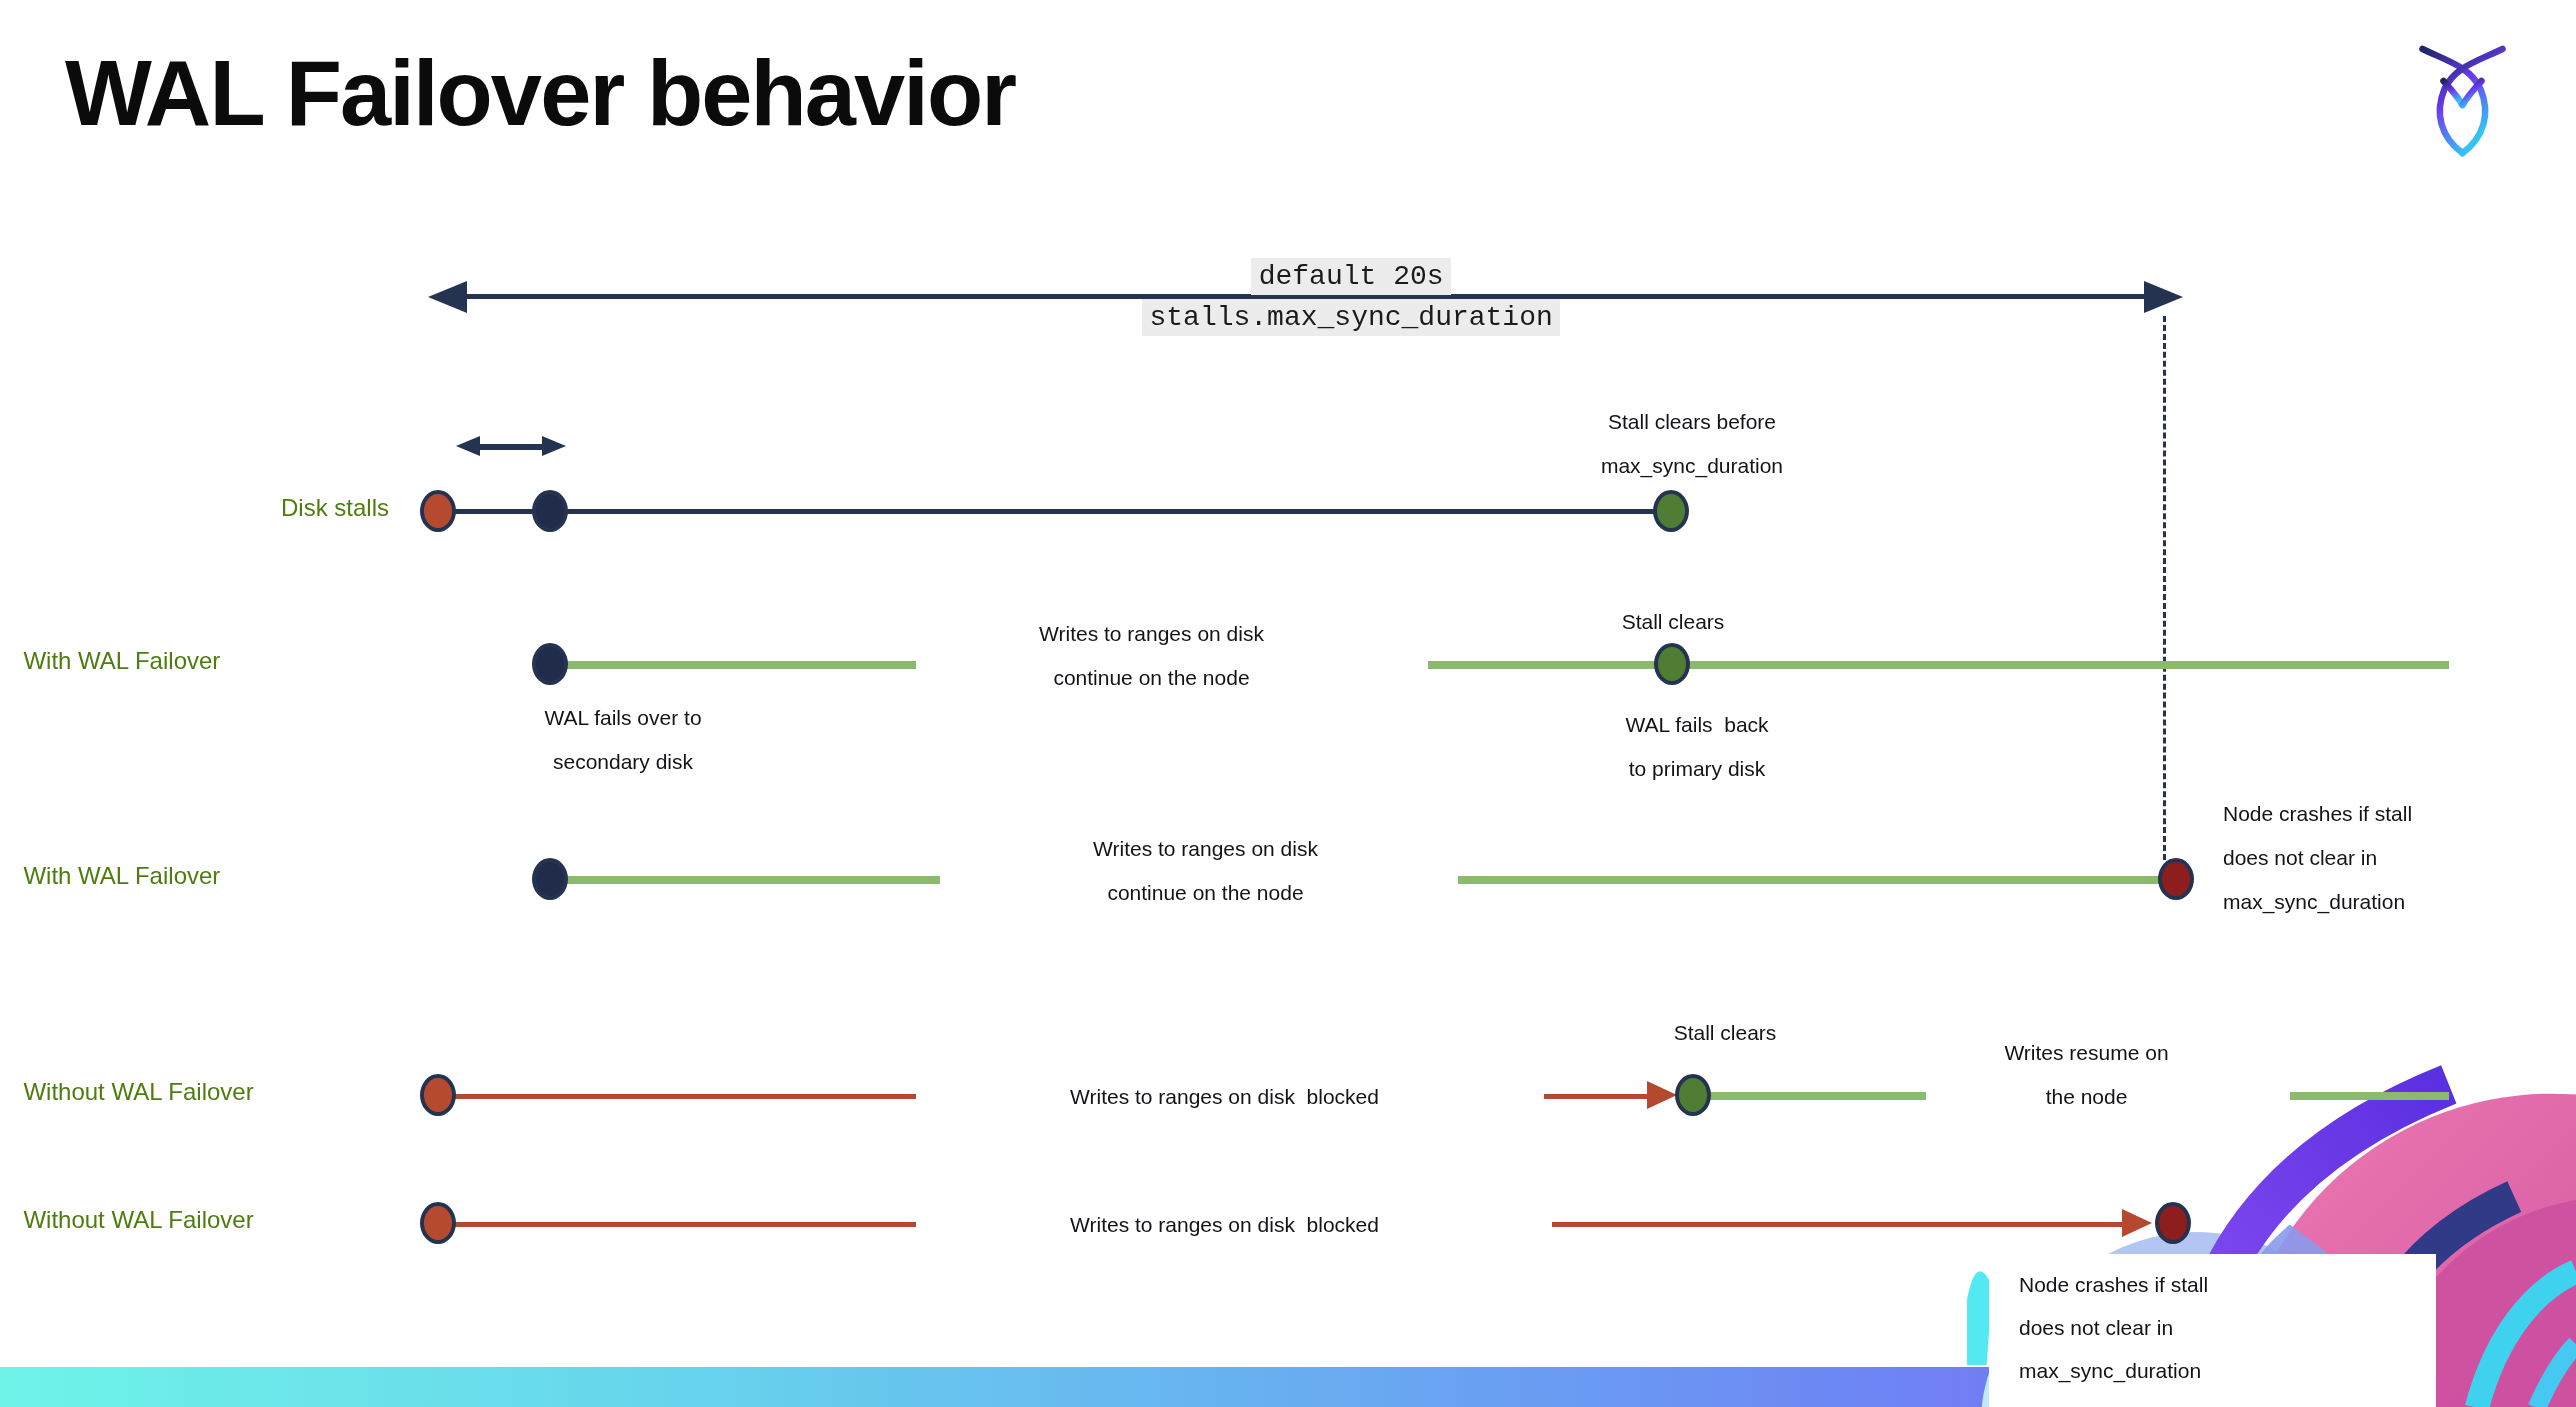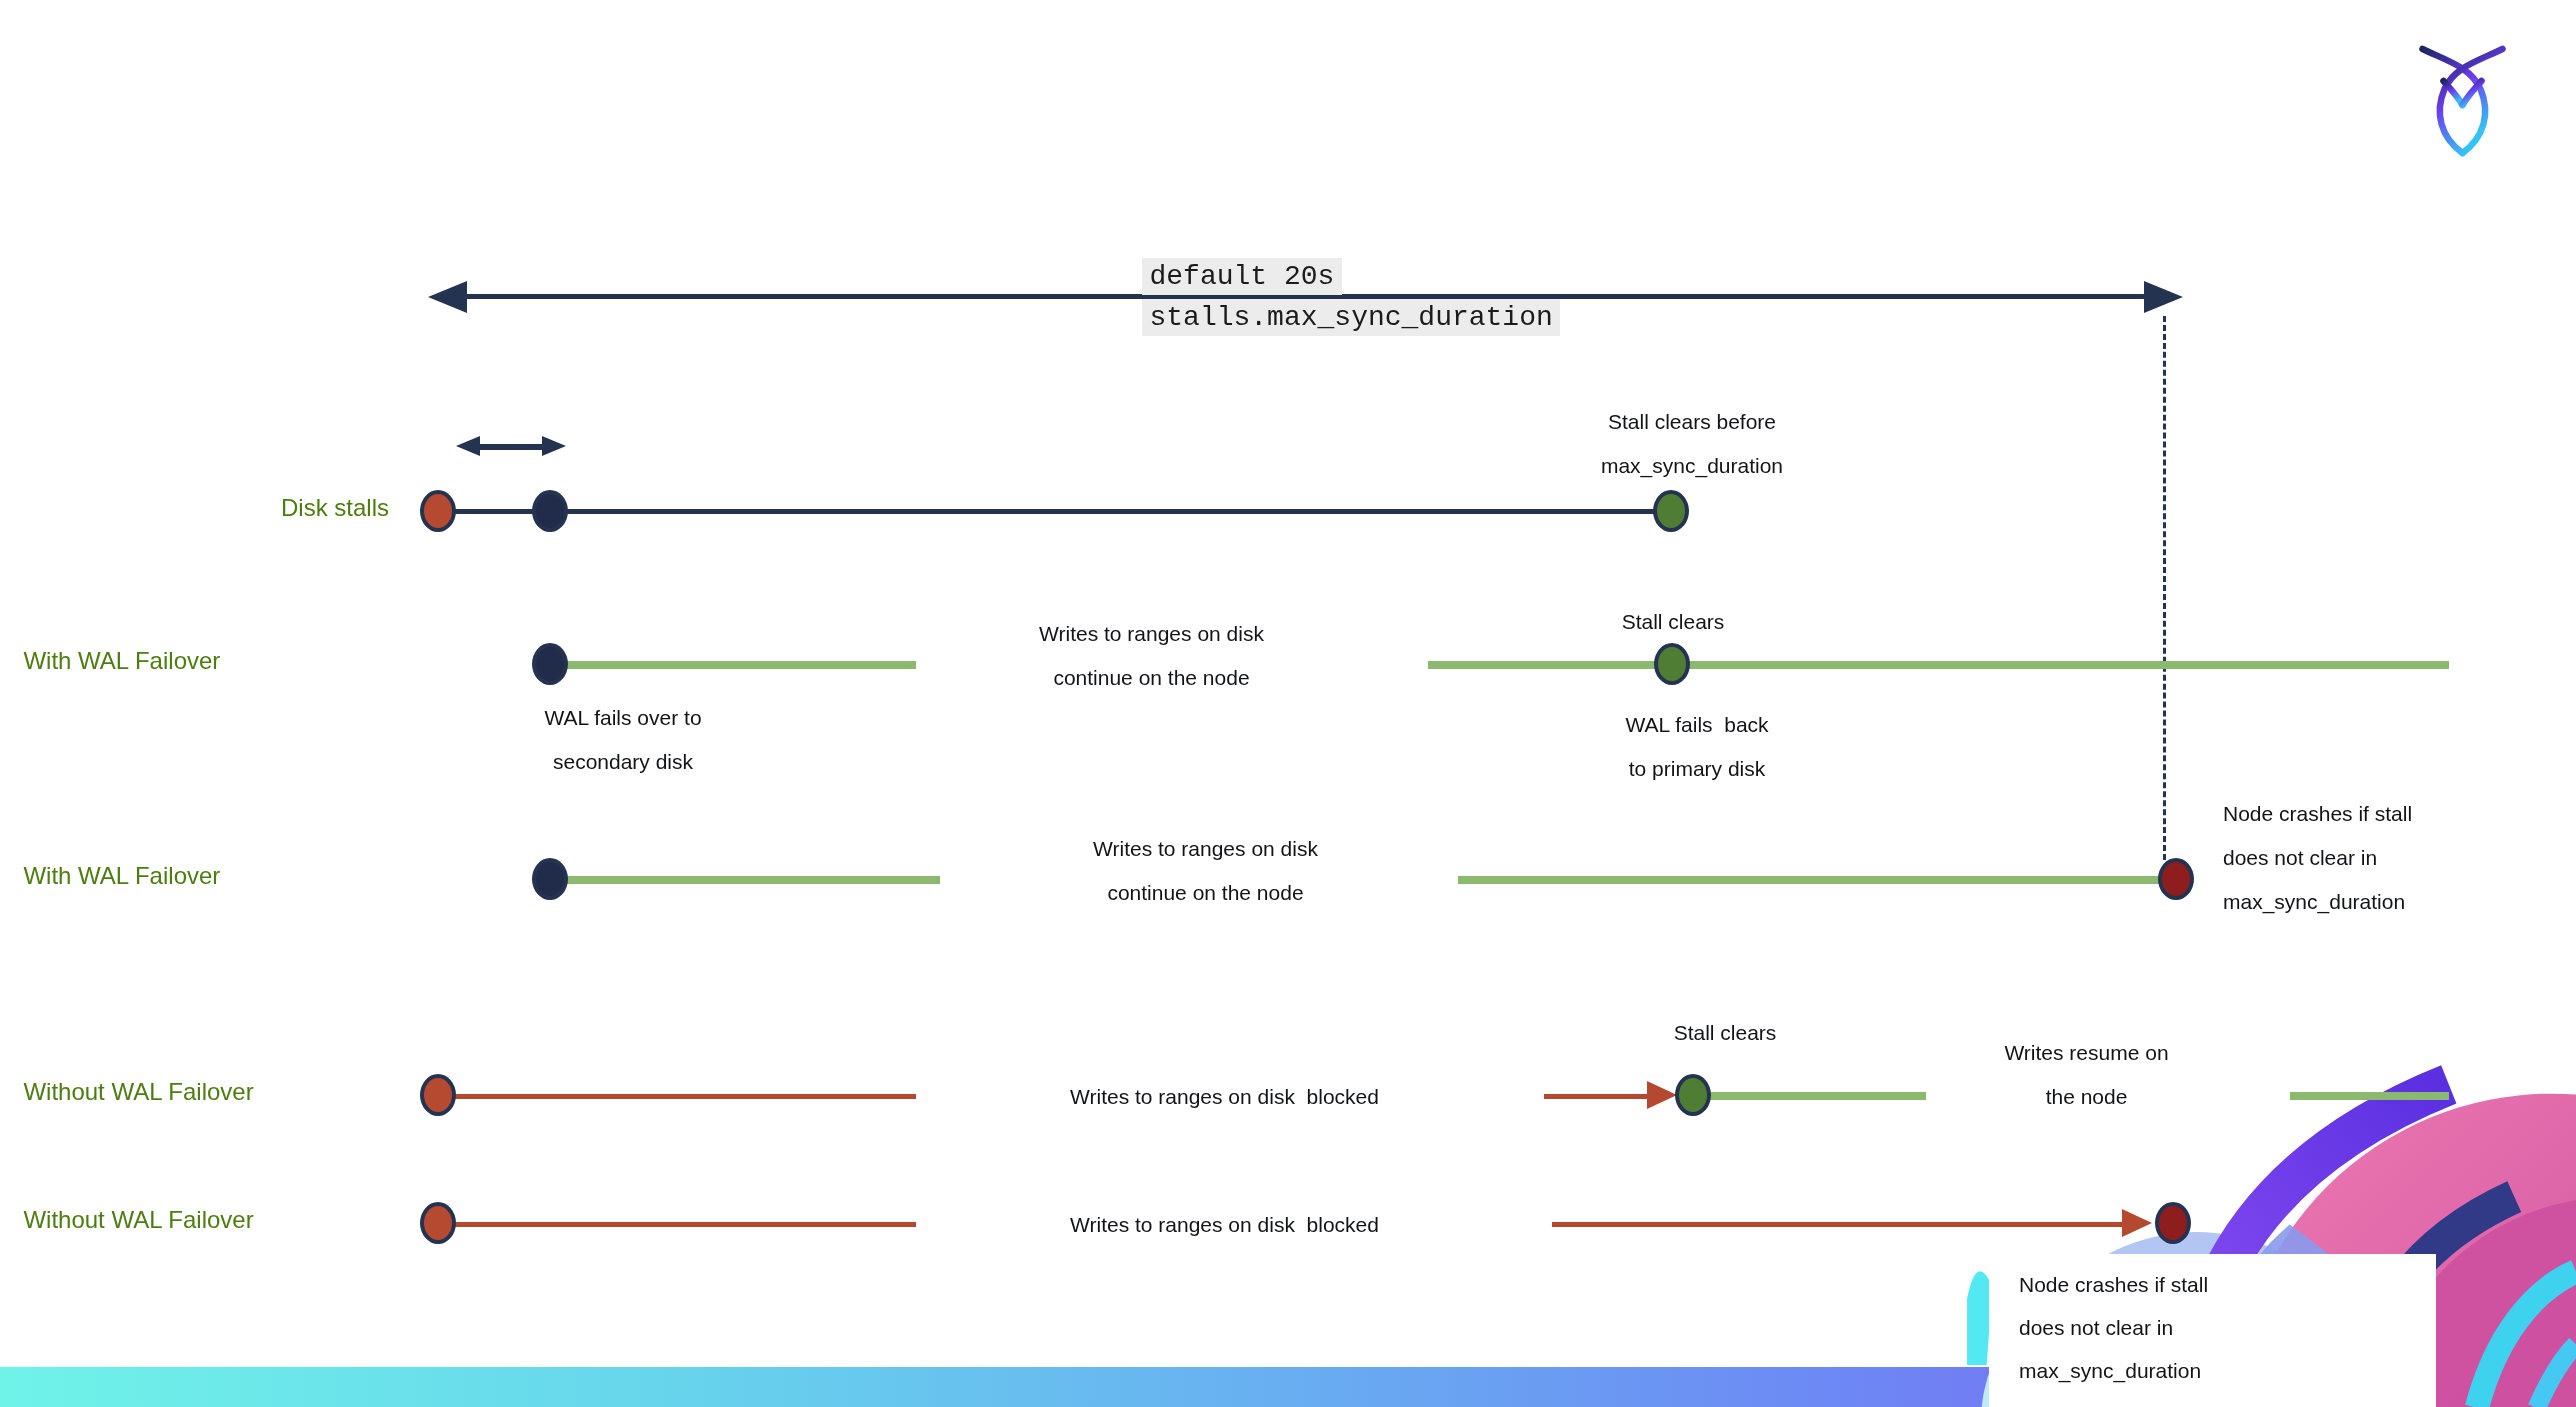--- a/index.html
+++ b/index.html
@@ -7,21 +7,21 @@
   #slide{position:relative;width:2576px;height:1408px;background:#ffffff;overflow:hidden;}
   .page-title{position:absolute;left:65px;top:41px;font-size:92px;font-weight:700;
     letter-spacing:-1.9px;color:#0b0b0b;}
 
   .row-label{position:absolute;font-size:24px;color:#4d7c0f;z-index:6;}
   .annot{position:absolute;font-size:21px;line-height:44px;color:#121418;
     white-space:pre-wrap;z-index:7;}
   .annot.center{text-align:center;}
 
   .code-label{position:absolute;z-index:7;}
-  .code-line-wrap{margin-bottom:3.7px;}
+  .code-line-wrap{margin-bottom:3.7px;text-align:center;}
   .code-line{display:inline-block;background:#ececec;color:#1b1b1b;
     font-family:"Liberation Mono","DejaVu Sans Mono",monospace;
     font-size:28px;line-height:37px;padding:0 7.5px;}
 
   .hline{position:absolute;height:4.7px;background:#243450;z-index:5;}
   .gline{position:absolute;height:7.5px;background:#8bb96e;z-index:5;}
   .rline{position:absolute;height:4.7px;background:#b5492f;z-index:5;}
 
   .dot{position:absolute;width:28px;height:34px;border:4.7px solid #243450;
     border-radius:50%;z-index:6;box-sizing:content-box;}
@@ -50,20 +50,21 @@
     background:#ffffff;z-index:3;}
   .crash-card .annot{position:absolute;left:30px;top:9.3px;line-height:43px;}
 
   .logo{position:absolute;left:2410px;top:37px;width:105px;height:125px;z-index:6;}
 </style>
 </head>
 <body>
 
 <div id="slide">
 
+  <div class="page-title">WAL Failover behavior</div>
 
   <svg class="logo" viewBox="0 0 100 125">
     <defs>
       <linearGradient id="lg" x1="0" y1="0" x2="0.4" y2="1">
         <stop offset="0" stop-color="#1d2660"></stop>
         <stop offset="0.5" stop-color="#6b3bf0"></stop>
         <stop offset="1" stop-color="#35c2f5"></stop>
       </linearGradient>
     </defs>
     <g fill="none" stroke="url(#lg)" stroke-width="6.5" stroke-linecap="round">

